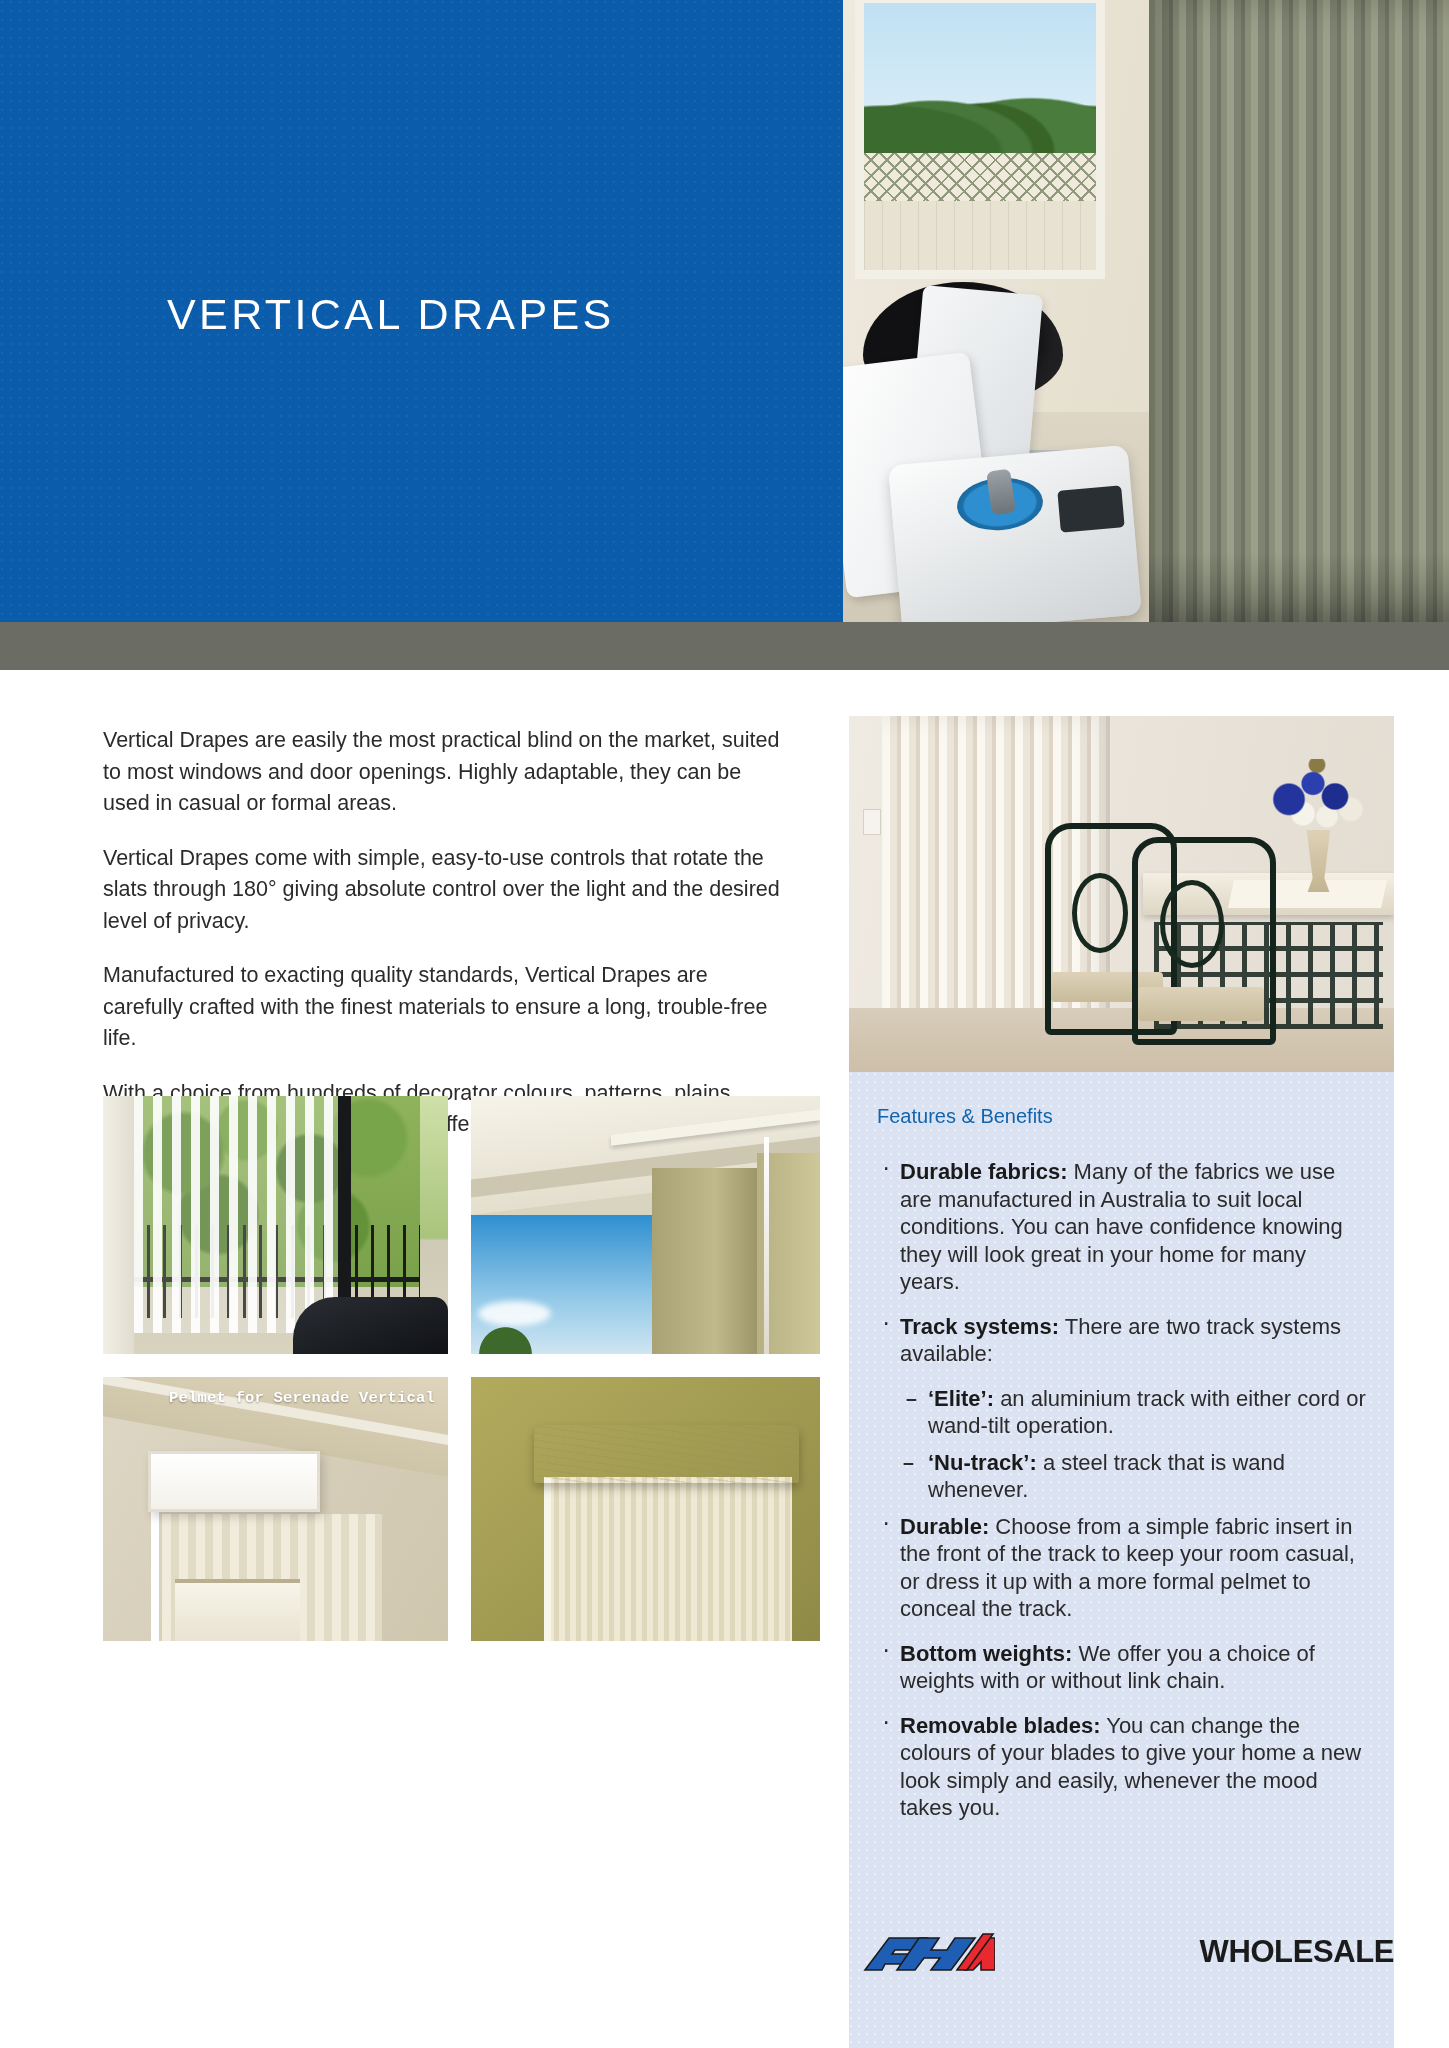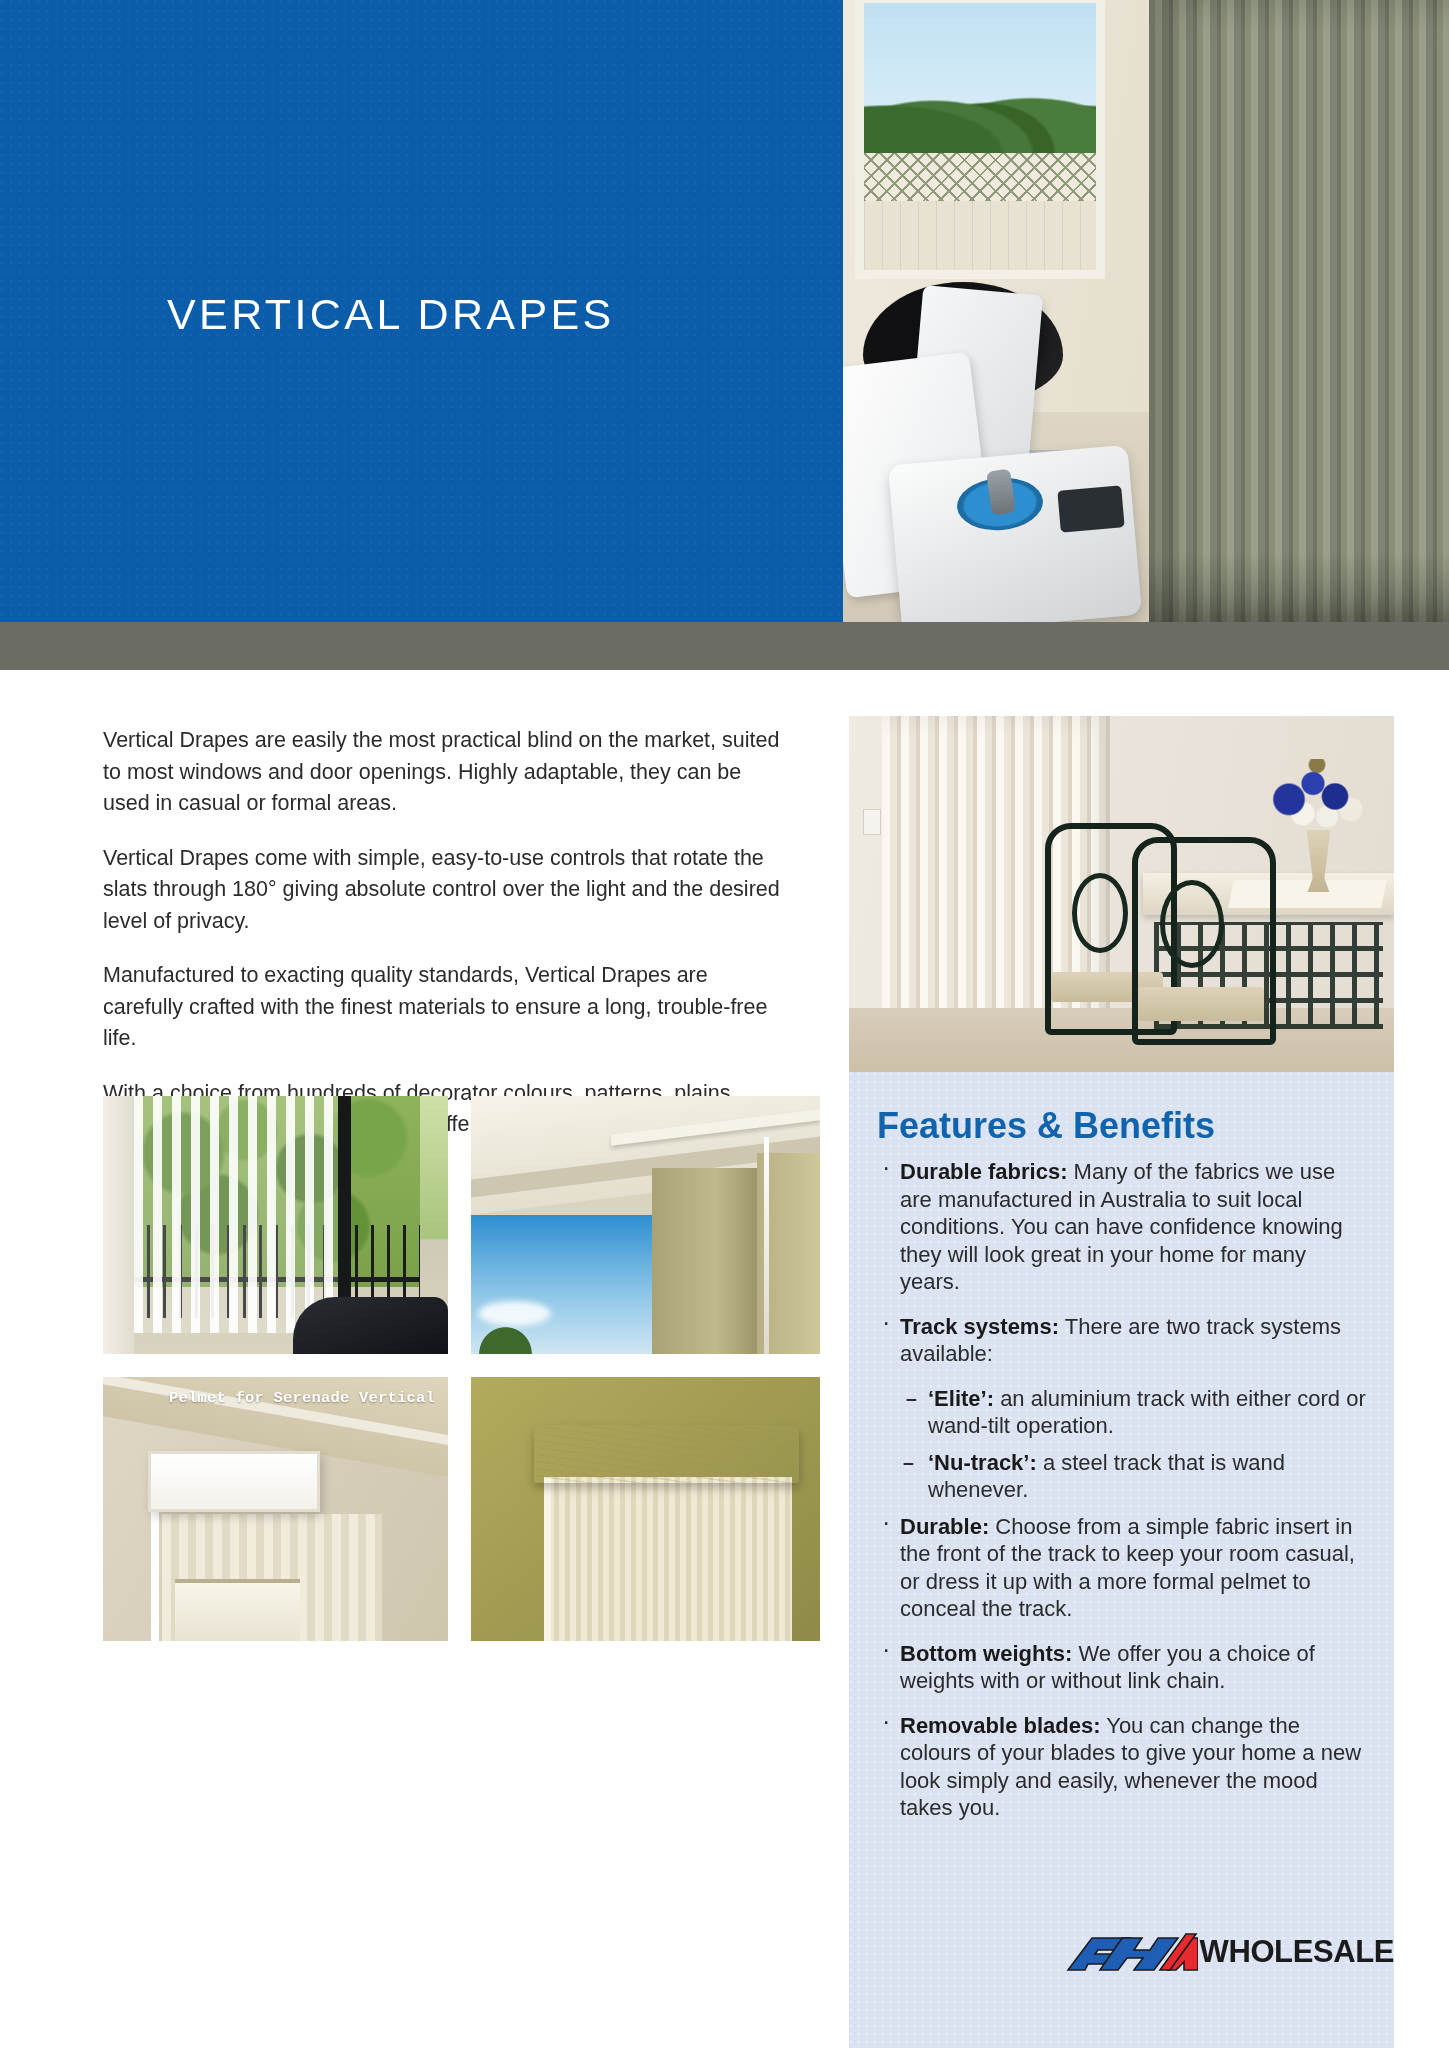--- a/index.html
+++ b/index.html
@@ -461,22 +461,22 @@
     width: 545px;
     height: 976px;
     background: #dbe2f2;
     background-image:
       radial-gradient(circle at 2px 2px, rgba(255,255,255,0.5) 1px, transparent 1.3px);
     background-size: 8px 8px;
   }
   .features-title {
     position: absolute;
     left: 28px; top: 33px;
-    font-size: 36px;
-    font-weight: bold;
+    font-size: 20px;
+    font-weight: normal;
     color: #1064ae;
   }
   .features-list {
     position: absolute;
     left: 26px;
     top: 86px;
     width: 492px;
   }
   .bullet-item {
     position: relative;
@@ -507,21 +507,21 @@
     font-weight: bold;
   }
   .bullet-item.sub.tight::before { left: 28px; }
   .bullet-item b { font-weight: bold; color: #1a1a1a; }
 
   .logo-wrap {
     position: absolute;
     left: 12px; right: 0;
     bottom: 70px;
     display: flex;
-    justify-content: flex-end;
+    justify-content: space-between;
     align-items: center;
   }
   .logo-mark { display: block; }
   .logo-text {
     font-size: 31px;
     font-weight: bold;
     letter-spacing: -0.4px;
     color: #1b1b1b;
     margin-left: 2px;
   }

